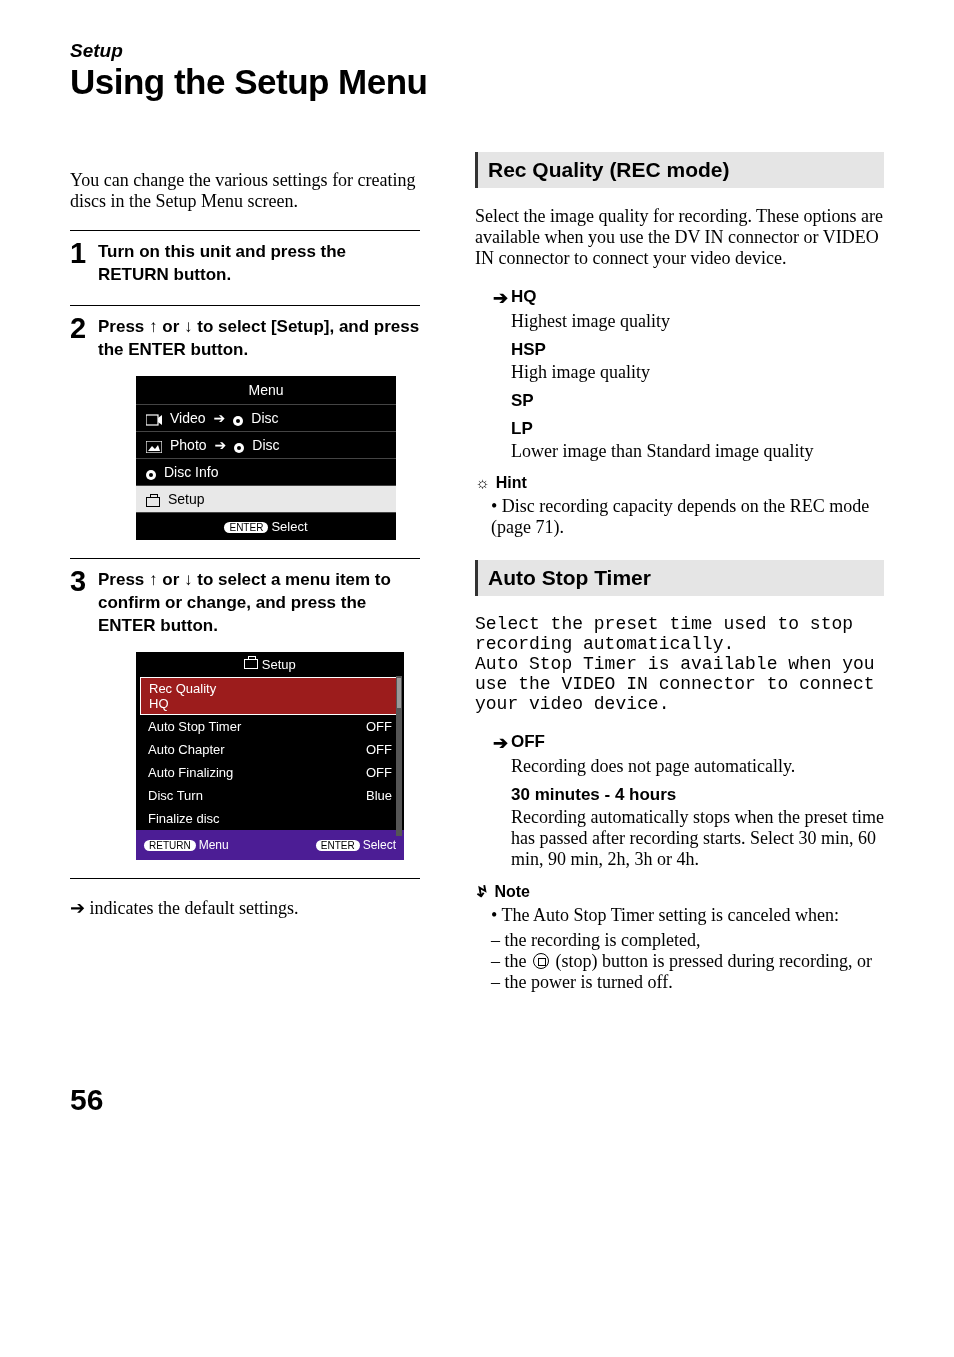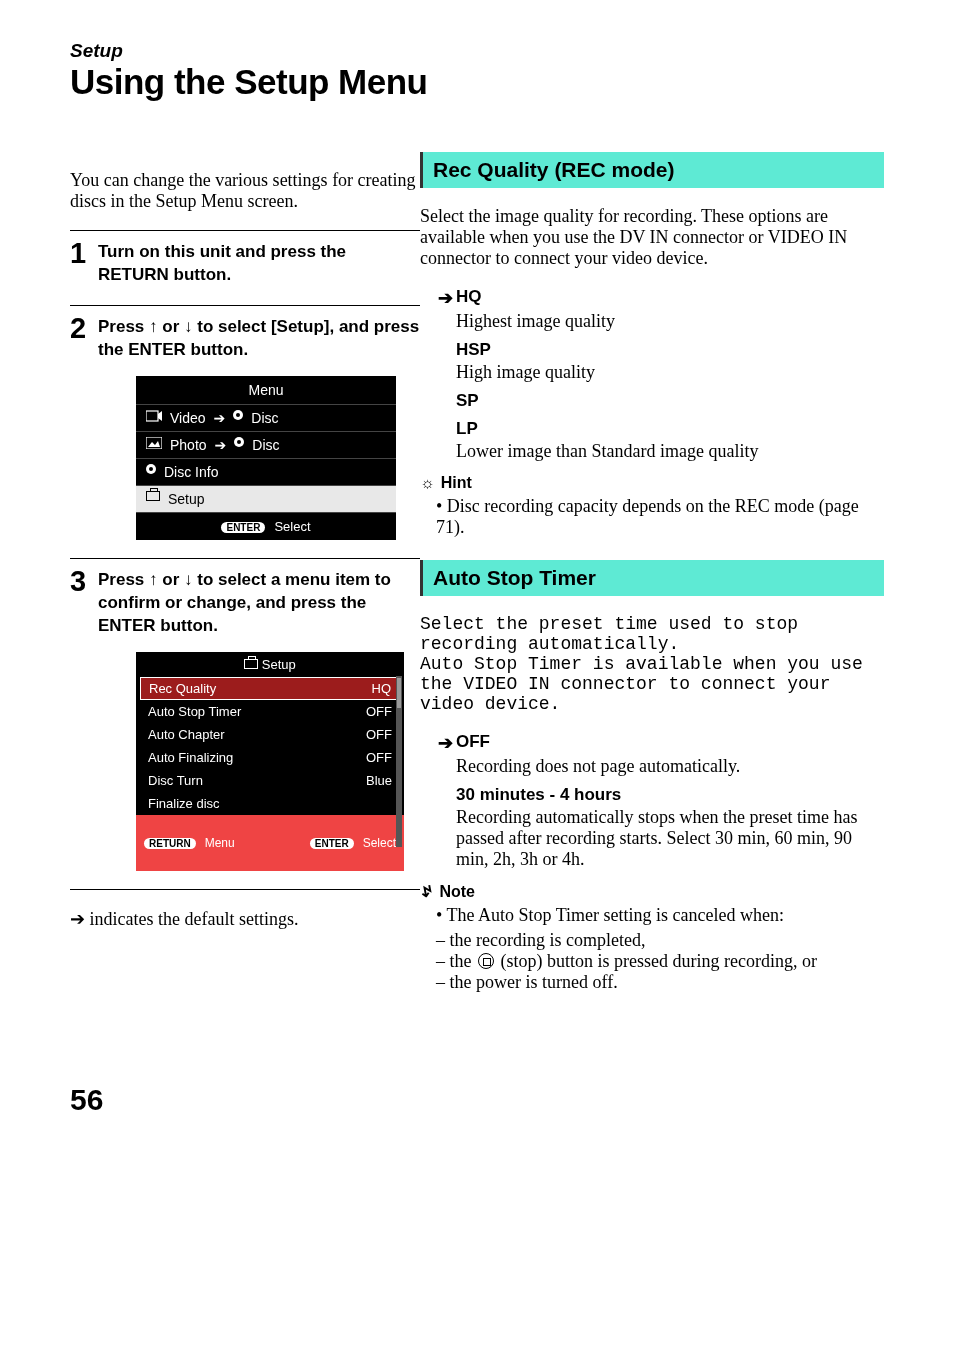--- a/index.html
+++ b/index.html
@@ -18,21 +18,21 @@
     margin-bottom: 0;
     font-family: Arial, Helvetica, sans-serif;
   }
   .title {
     font-family: Arial, Helvetica, sans-serif;
     font-weight: 900;
     font-size: 35px;
     margin: 0 0 50px 0;
     letter-spacing: -0.5px;
   }
-  .two-col { display: flex; }
+  .two-col { display: flex; gap: 55px; }
   .col { flex: 1; }
   .left-col { flex: 0 0 350px; }
   .right-col { flex: 1; }
   hr.rule {
     border: none;
     border-top: 1px solid #000;
     margin: 18px 0 10px 0;
   }
   .step { margin-bottom: 18px; }
   .step-head {
@@ -57,21 +57,21 @@
     color: #fff;
     font-family: Arial, Helvetica, sans-serif;
     font-size: 14px;
     margin: 14px 0 14px 66px;
     width: 260px;
   }
   .ui-title { text-align: center; padding: 6px 0; }
   .ui-row {
     padding: 5px 10px;
     display: flex;
-    align-items: flex-start;
+    align-items: flex-end;
     gap: 8px;
     border-top: 1px solid #444;
   }
   .ui-row.selected {
     background: #e8e8e8;
     color: #000;
   }
   .ui-footer {
     text-align: center;
     padding: 6px 0;
@@ -92,26 +92,27 @@
     display: flex;
     justify-content: space-between;
     padding: 4px 12px 4px 12px;
   }
   .ui2-row.selected {
     background: #9c1c1c;
     color: #fff;
     border: 1px solid #fff;
     margin: 0 4px;
     padding: 3px 8px 3px 8px;
+    flex-direction: column;
   }
   .ui2-footer {
     display: flex;
     justify-content: space-between;
-    background: #ef4444;
-    padding: 21px 8px;
+    background: #4c1d95;
+    padding: 8px 8px;
     font-size: 12px;
   }
   .scrollbar {
     position: absolute;
     right: 2px;
     top: 24px;
     bottom: 24px;
     width: 6px;
     background: #555;
   }
@@ -121,26 +122,26 @@
     top:2px; left:1px; width:4px; height:30px;
     background:#999;
   }
   .pill {
     display:inline-block;
     background:#fff;
     color:#000;
     border-radius:8px;
     padding:0 5px;
     font-size:10px;
-    font-weight:bold;
-    margin-right:9px;
+    font-weight:normal;
+    margin-right:3px;
     vertical-align:middle;
   }
   .heading-bar {
-    background: #5eead4;
+    background: #e5e5e5;
     font-family: Arial, Helvetica, sans-serif;
     font-weight: bold;
     font-size: 21px;
     padding: 6px 10px;
     border-left: 3px solid #333;
     margin: 0 0 12px 0;
   }
   .def-block { margin: 0 0 8px 18px; }
   .def-row { display:flex; align-items:flex-start; }
   .def-arrow { flex:0 0 18px; font-weight:bold; }

